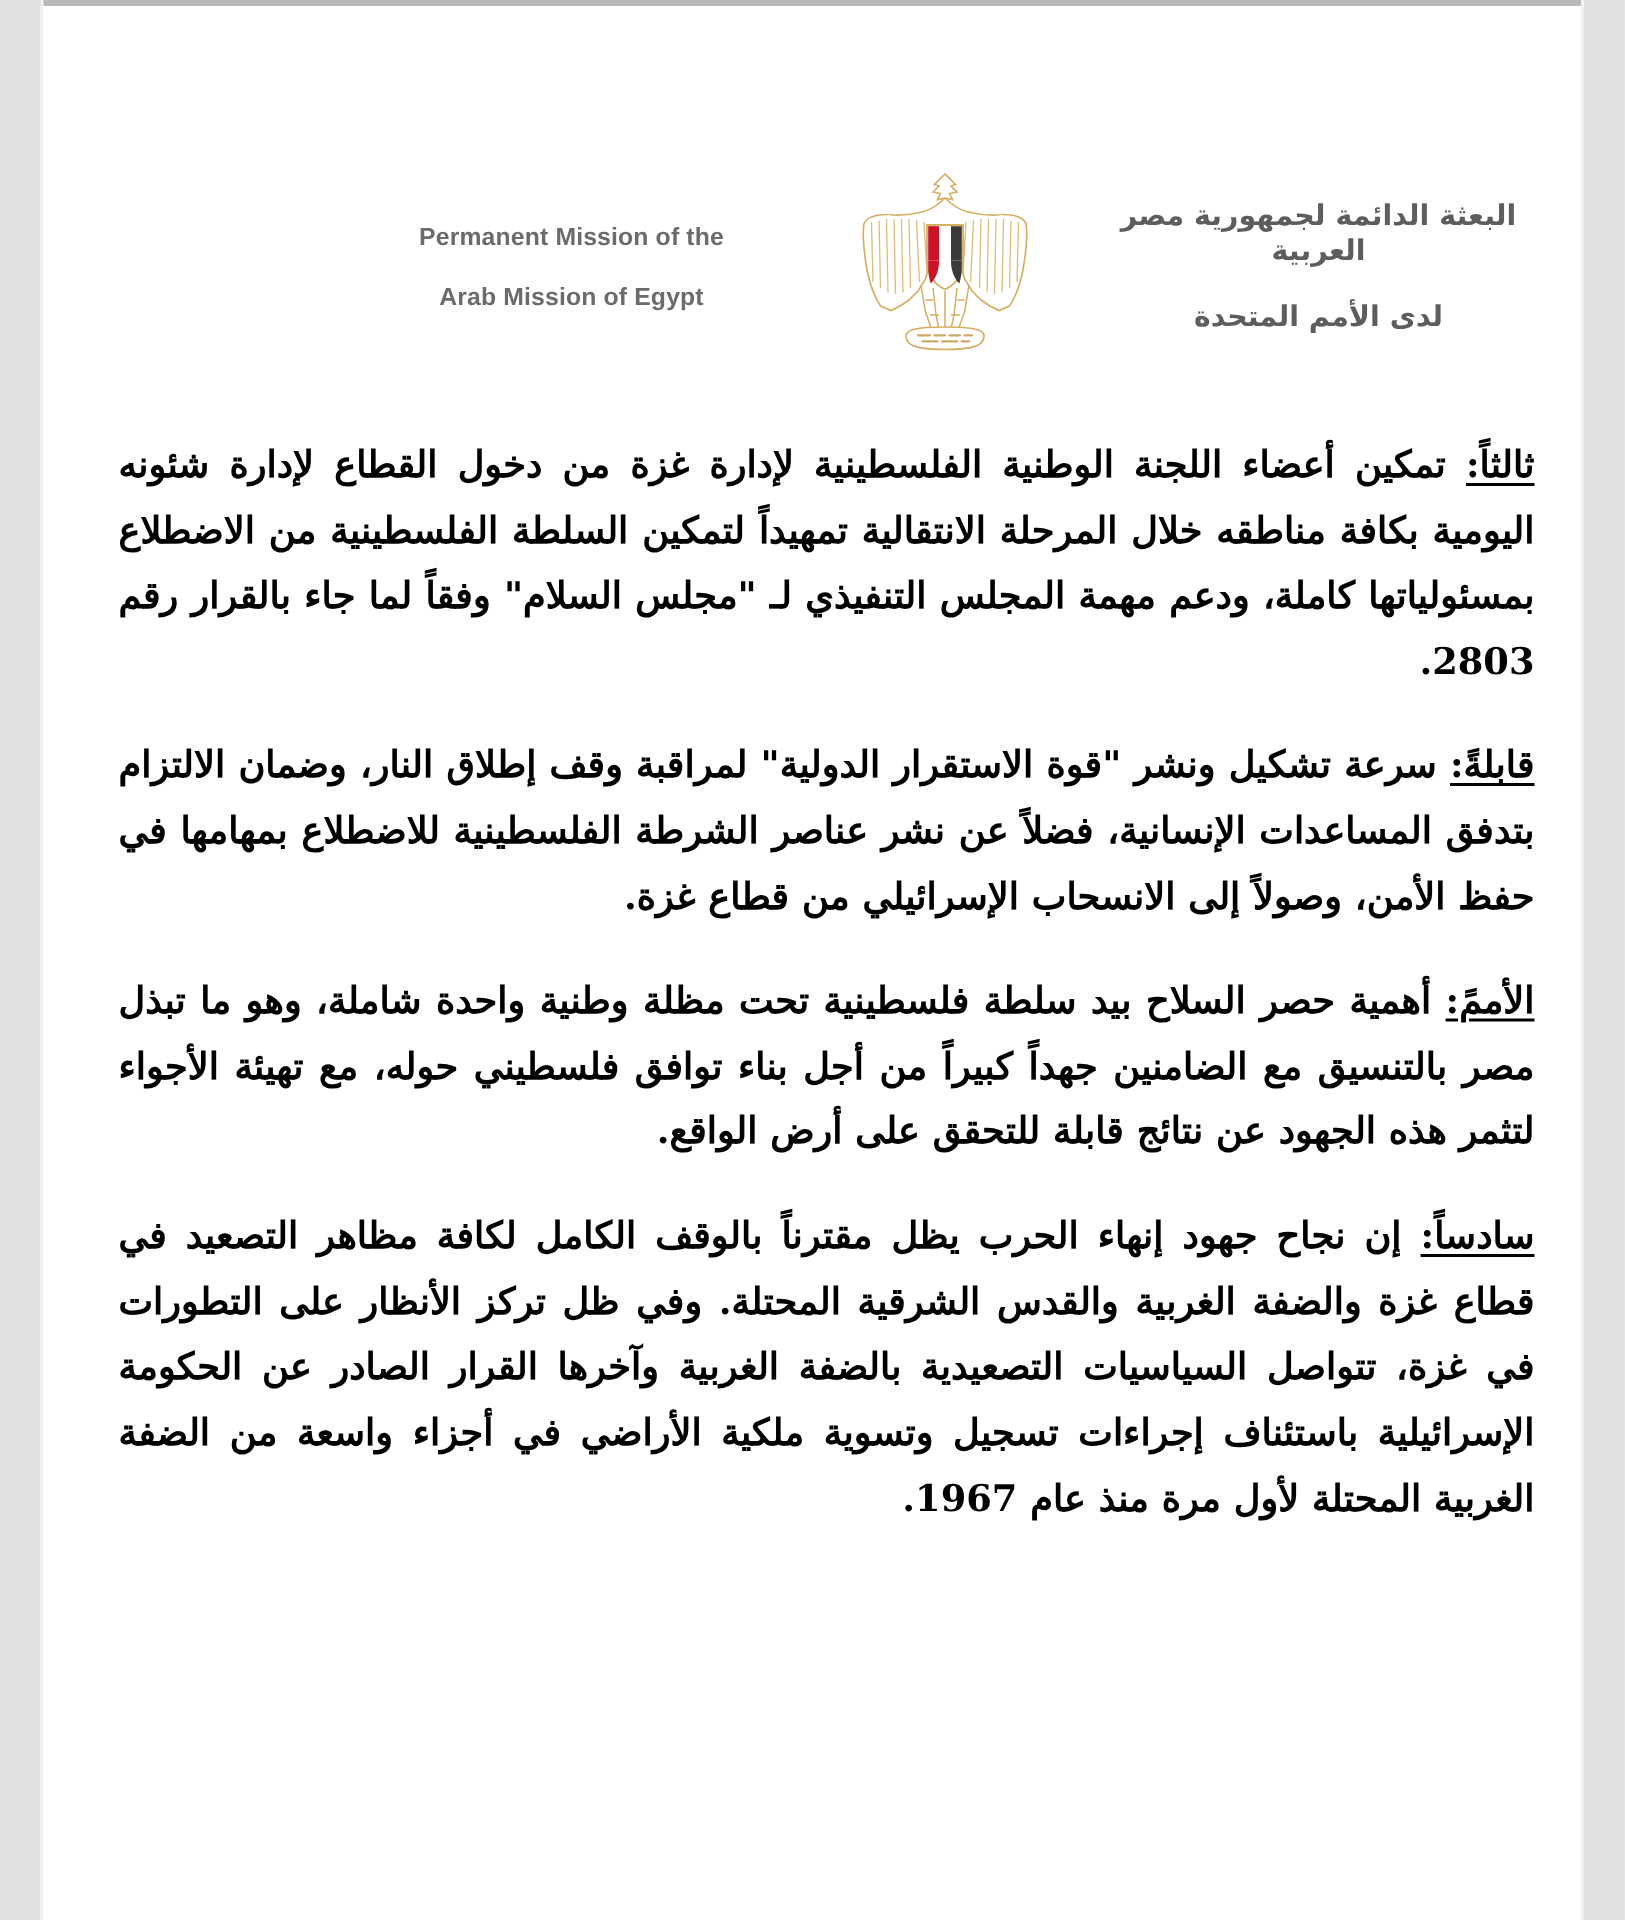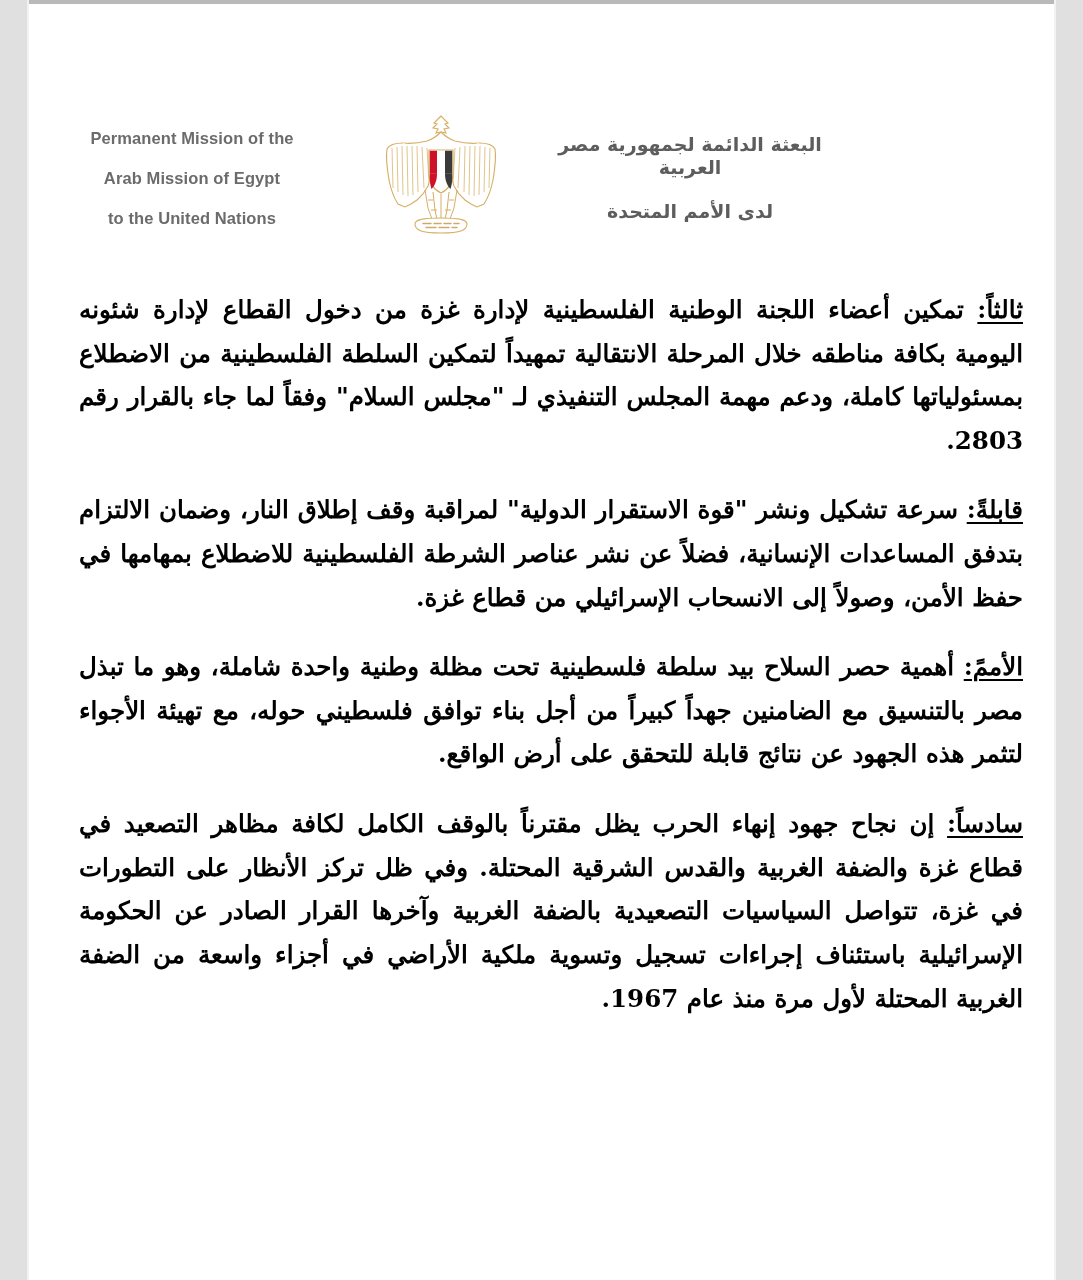--- a/index.html
+++ b/index.html
@@ -46,21 +46,21 @@
     bottom: 0;
     right: 0;
     width: 2px;
     background: #f2f2f2;
   }
 
   
   .letterhead {
     display: flex;
     align-items: center;
-    justify-content: flex-start;
+    justify-content: flex-end;
     padding: 112px 12px 0 0;
     gap: 0;
   }
 
   .letterhead-col {
     width: 330px;
     display: flex;
     flex-direction: column;
     gap: 22px;
   }
@@ -130,21 +130,20 @@
 
   <div class="page-top-rule"></div>
   <div class="page-inner-rule-left"></div>
   <div class="page-inner-rule-right"></div>
 
   <header class="letterhead">
 
     <div class="letterhead-col">
       <div class="letterhead-en">Permanent Mission of the</div>
       <div class="letterhead-en">Arab Mission of Egypt</div>
-      <div class="letterhead-en">to the United Nations</div>
     </div>
 
     <svg class="emblem" viewBox="0 0 120 132" aria-hidden="true">
       <g fill="none" stroke="#d6ae62" stroke-width="1.1">
 
         <path d="M60 4 L53 11 L56 12 L52 16 L57 17 L55 21 L60 20 L65 21 L63 17 L68 16 L64 12 L67 11 Z" fill="#ffffff"></path>
 
         <path d="M60 20 C56 24 52 27 46 29 C38 31 30 32 22 31"></path>
         <path d="M60 20 C64 24 68 27 74 29 C82 31 90 32 98 31"></path>
 

